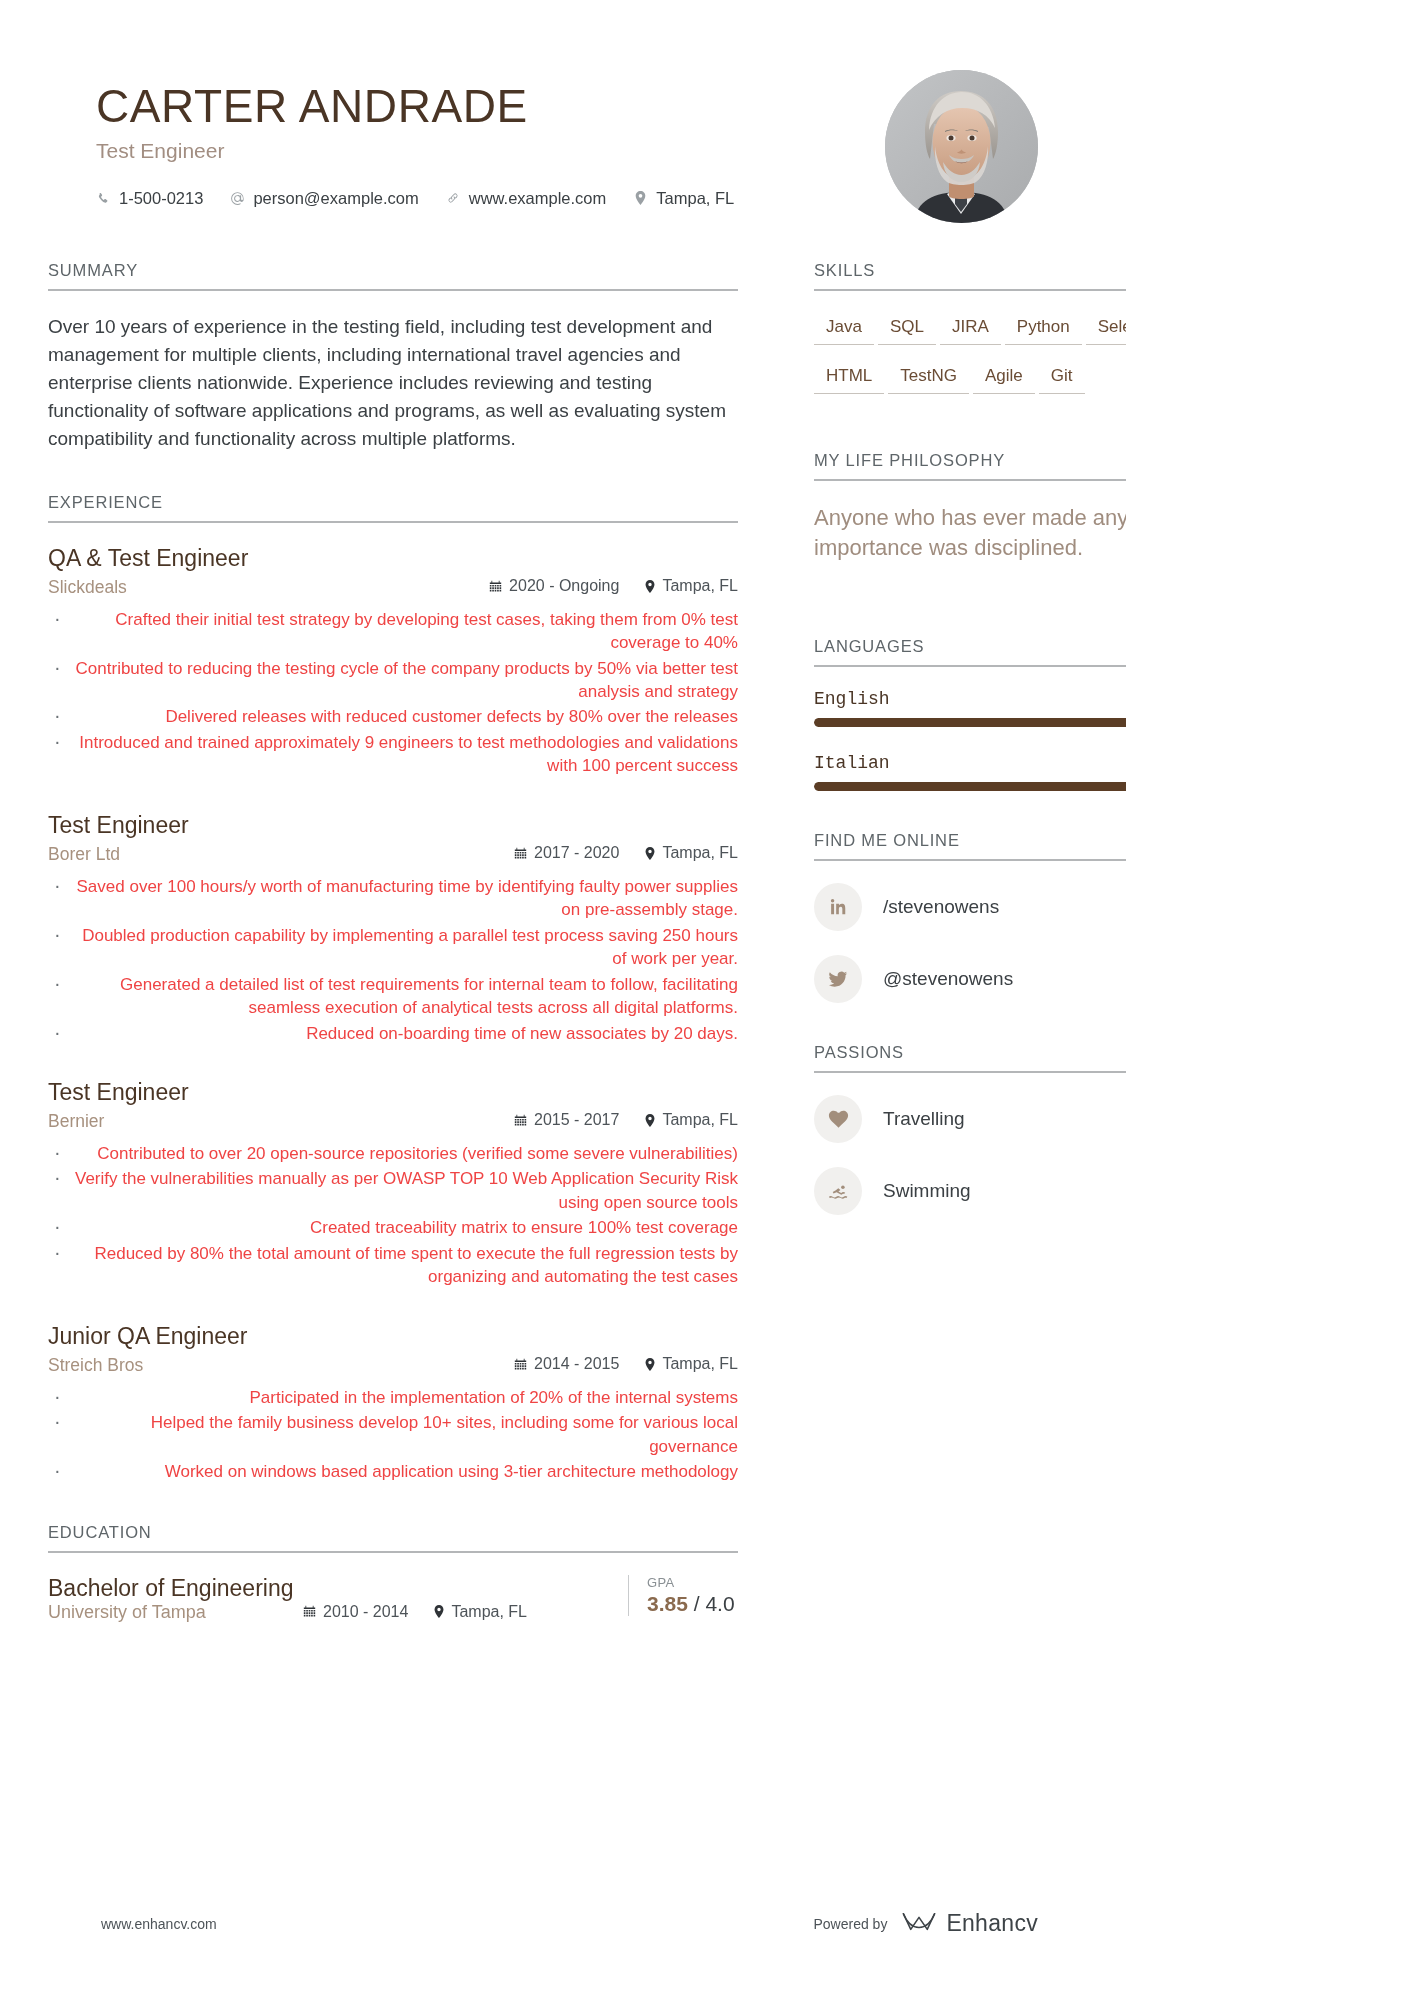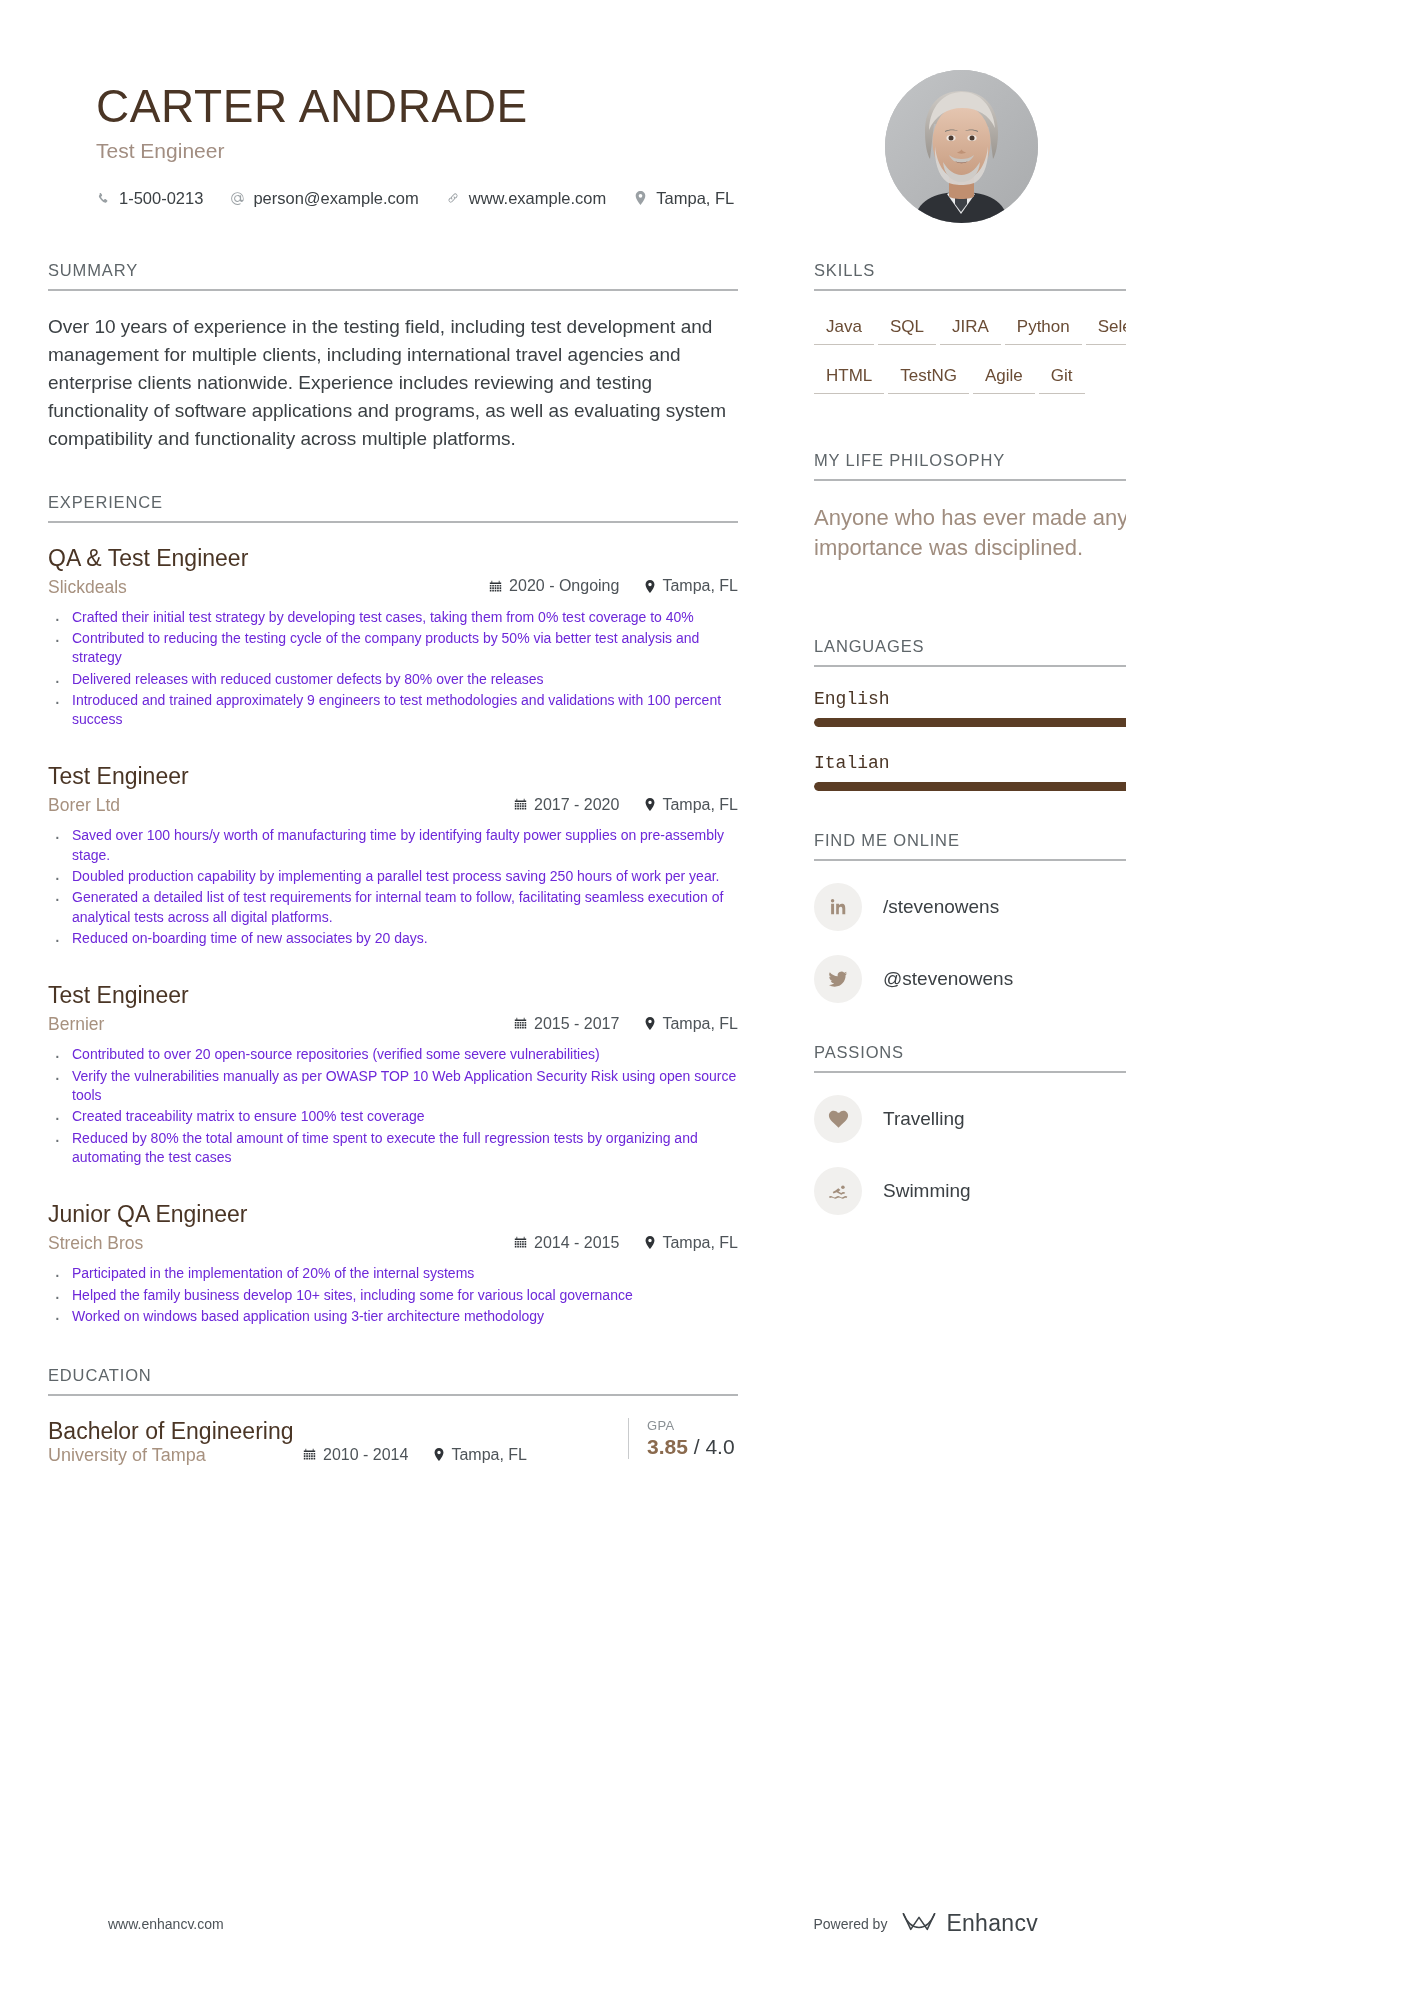--- a/index.html
+++ b/index.html
@@ -123,24 +123,25 @@
     color: #4d5358;
     font-size: 16px;
     white-space: nowrap;
   }
   .meta-dates { margin-right: 26px; }
   .meta-ico { display: inline-flex; align-items: center; color: #2f3337; fill: #2f3337; }
   ul.bullets { list-style: none; }
   ul.bullets li {
     position: relative;
     padding-left: 24px;
-    font-size: 14px;
+    font-size: 17px;
     line-height: 1.38;
-    color: #6d28d9;
+    color: #ef4444;
     margin-bottom: 2px;
+    text-align: right;
   }
   ul.bullets li:before {
     content: "·";
     position: absolute;
     left: 6px;
     top: -3px;
     font-size: 20px;
     color: #6c7276;
   }
 
@@ -222,21 +223,21 @@
     border-radius: 50%;
     background: #f1f0ee;
     display: flex; align-items: center; justify-content: center;
   }
   .icon-circle svg { fill: #a28e7c; }
   .icon-label { font-size: 19px; color: #3b4044; }
 
   
   .footer {
     position: absolute;
-    left: 108px; right: 88px;
+    left: 101px; right: 88px;
     bottom: 58px;
     display: flex;
     align-items: center;
     justify-content: space-between;
     font-size: 14px;
     color: #4d5358;
   }
   .powered { display: flex; align-items: center; gap: 14px; }
   .brand { display: flex; align-items: center; gap: 9px; }
   .brand-name { font-size: 23px; color: #3d4347; letter-spacing: .3px; }

